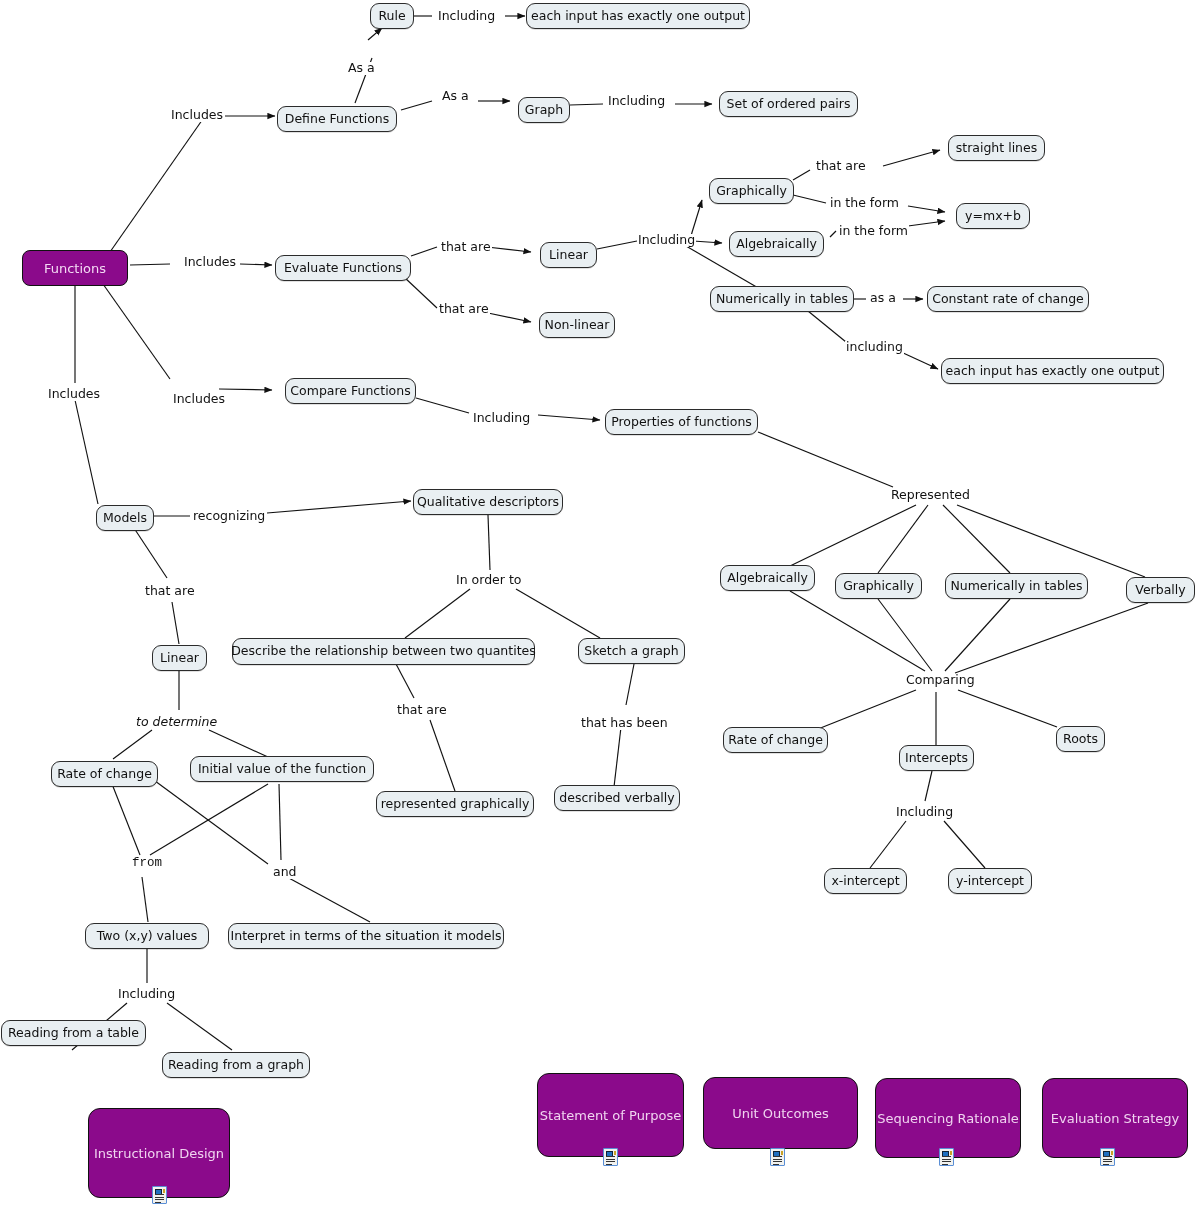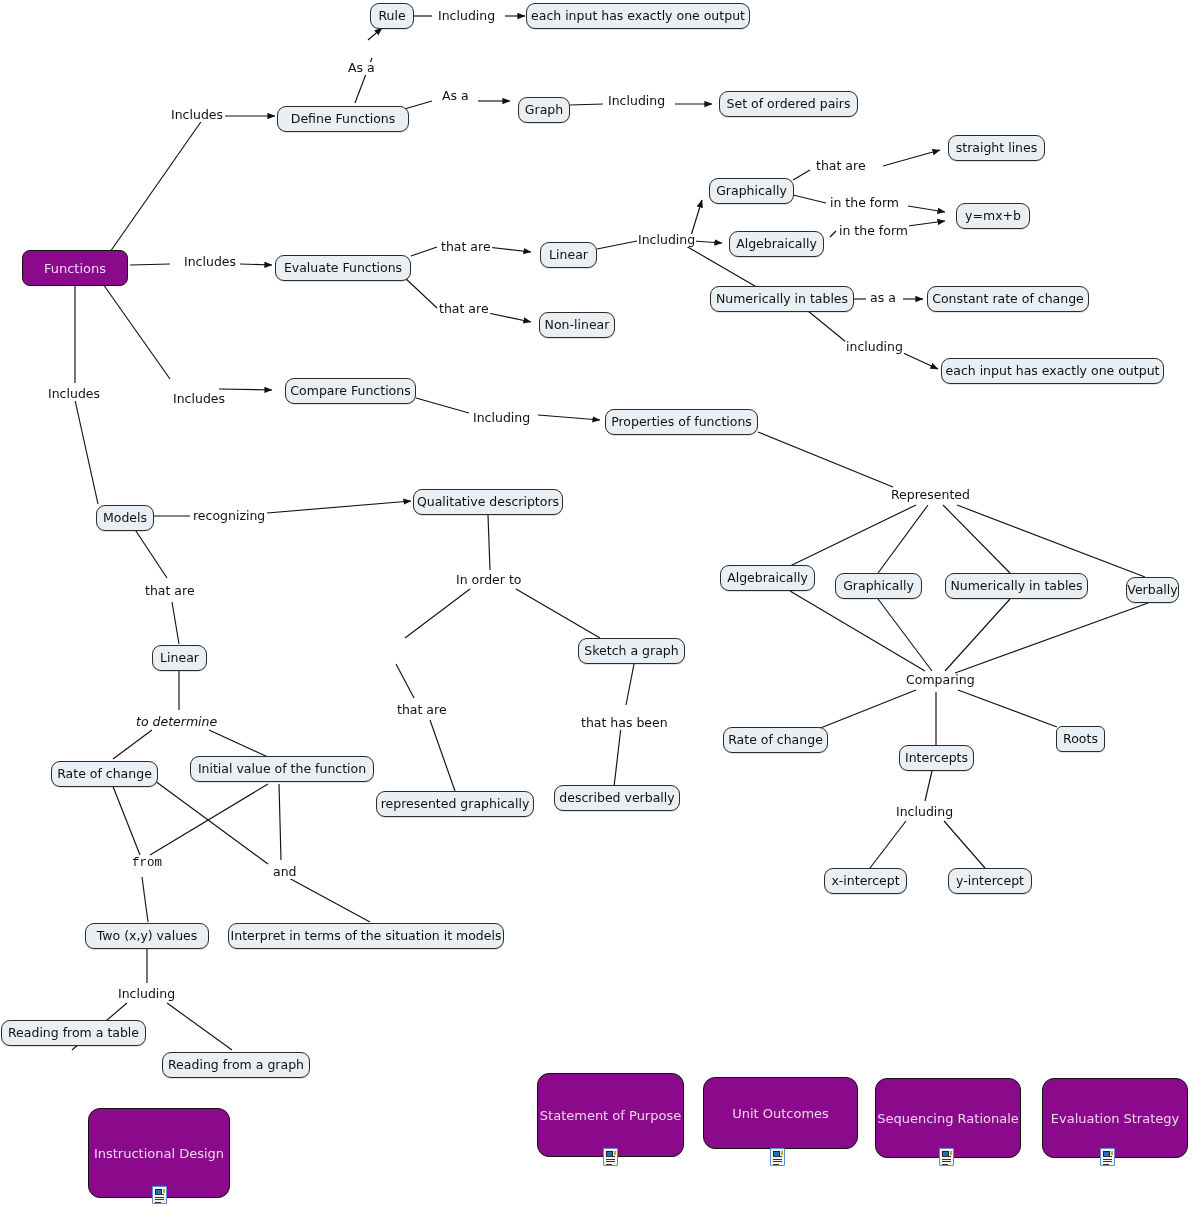--- a/index.html
+++ b/index.html
@@ -210,21 +210,21 @@
   </div>
 
   <div class="node" style="left:370px;top:3px;width:44px;">
     <span>Rule</span>
     </div>
 
   <div class="node" style="left:526px;top:3px;width:224px;">
     <span>each input has exactly one output</span>
     </div>
 
-  <div class="node" style="left:277px;top:106px;width:132px;">
+  <div class="node" style="left:277px;top:106px;width:120px;">
     <span>Define Functions</span>
     </div>
 
   <div class="node" style="left:518px;top:97px;width:52px;">
     <span>Graph</span>
     </div>
 
   <div class="node" style="left:719px;top:91px;width:139px;">
     <span>Set of ordered pairs</span>
     </div>
@@ -282,20 +282,23 @@
     </div>
 
   <div class="node" style="left:413px;top:489px;width:150px;">
     <span>Qualitative descriptors</span>
     </div>
 
   <div class="node" style="left:152px;top:645px;width:55px;">
     <span>Linear</span>
     </div>
 
+  <div class="node wide" style="left:232px;top:638px;width:303px;">
+    <span>Describe the relationship between two quantites</span>
+    </div>
 
   <div class="node" style="left:578px;top:638px;width:107px;">
     <span>Sketch a graph</span>
     </div>
 
   <div class="node" style="left:376px;top:791px;width:158px;">
     <span>represented graphically</span>
     </div>
 
   <div class="node" style="left:554px;top:785px;width:126px;">
@@ -331,33 +334,33 @@
     </div>
 
   <div class="node" style="left:835px;top:573px;width:87px;">
     <span>Graphically</span>
     </div>
 
   <div class="node" style="left:945px;top:573px;width:143px;">
     <span>Numerically in tables</span>
     </div>
 
-  <div class="node" style="left:1126px;top:577px;width:53px;text-align:center;">
+  <div class="node" style="left:1126px;top:577px;width:69px;text-align:center;">
     <span>Verbally</span>
     </div>
 
   <div class="node" style="left:723px;top:727px;width:105px;">
     <span>Rate of change</span>
     </div>
 
   <div class="node" style="left:899px;top:745px;width:75px;">
     <span>Intercepts</span>
     </div>
 
-  <div class="node" style="left:1056px;top:726px;width:49px;border-radius:6px;">
+  <div class="node" style="left:1056px;top:726px;width:49px;">
     <span>Roots</span>
     </div>
 
   <div class="node" style="left:824px;top:868px;width:83px;">
     <span>x-intercept</span>
     </div>
 
   <div class="node" style="left:948px;top:868px;width:84px;">
     <span>y-intercept</span>
     </div>

